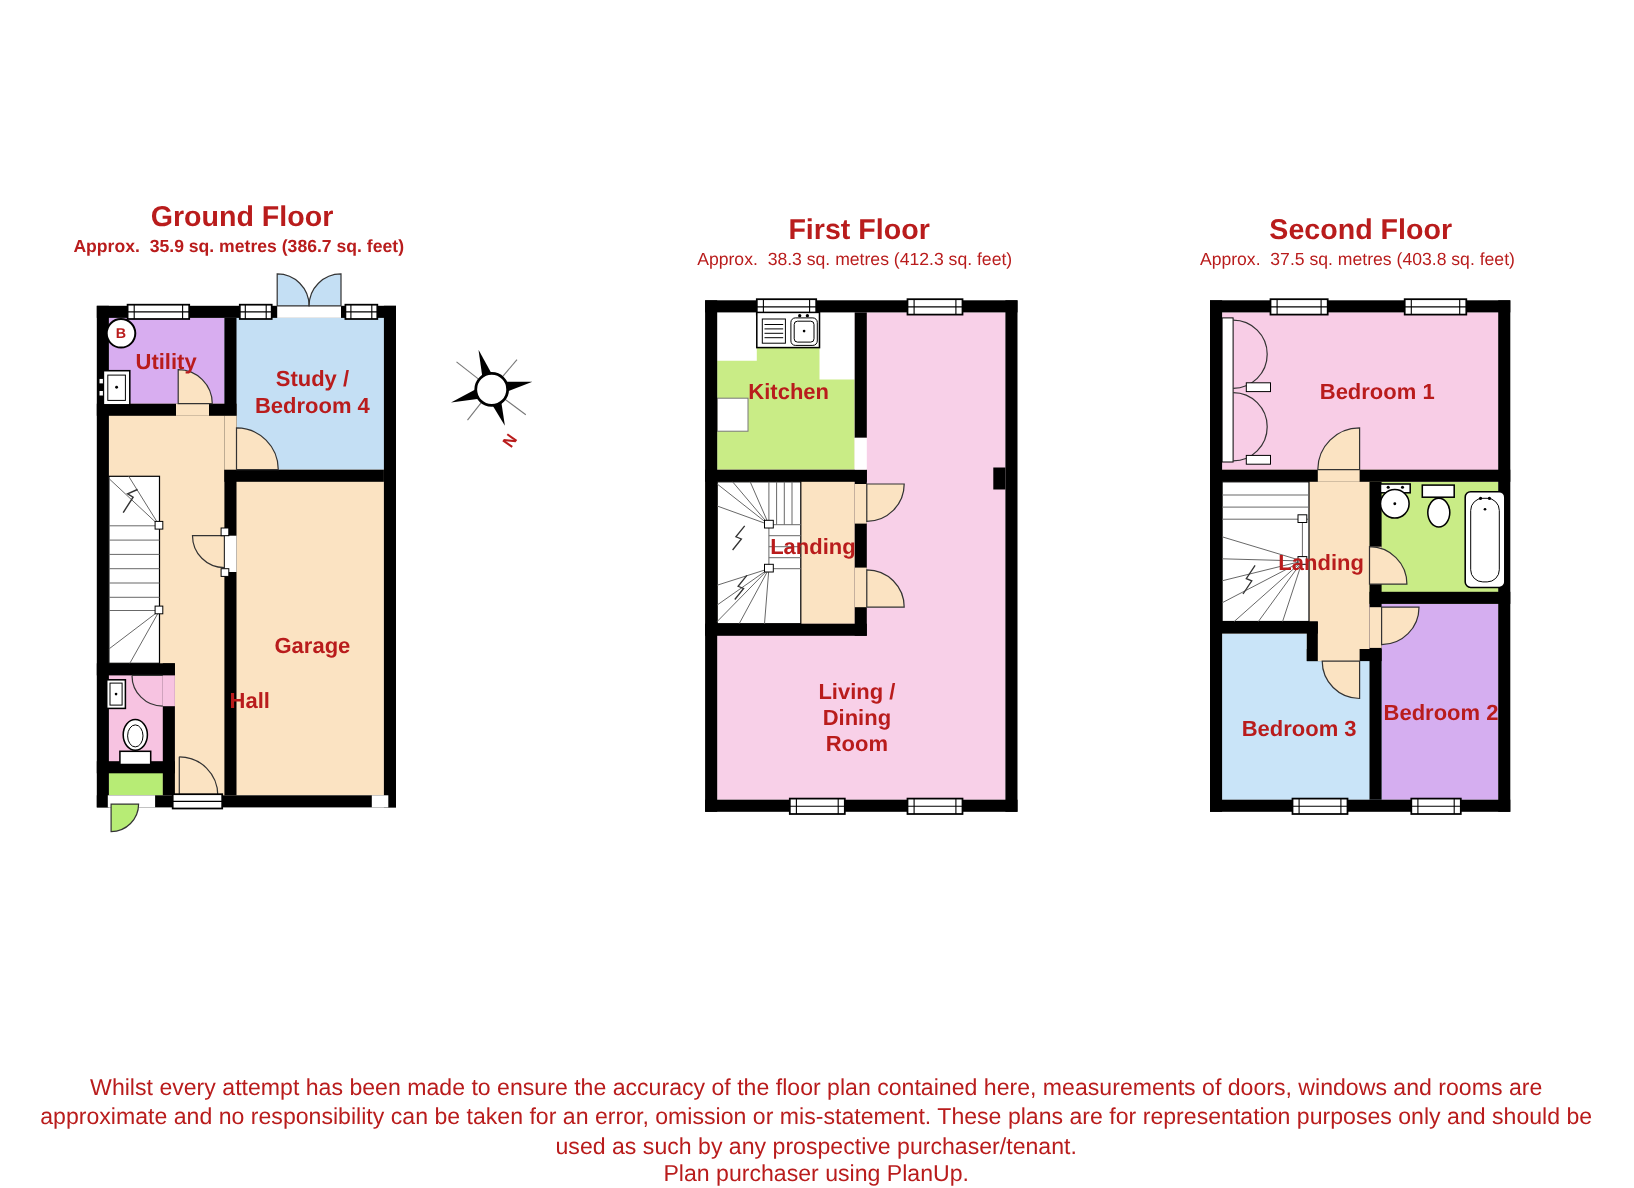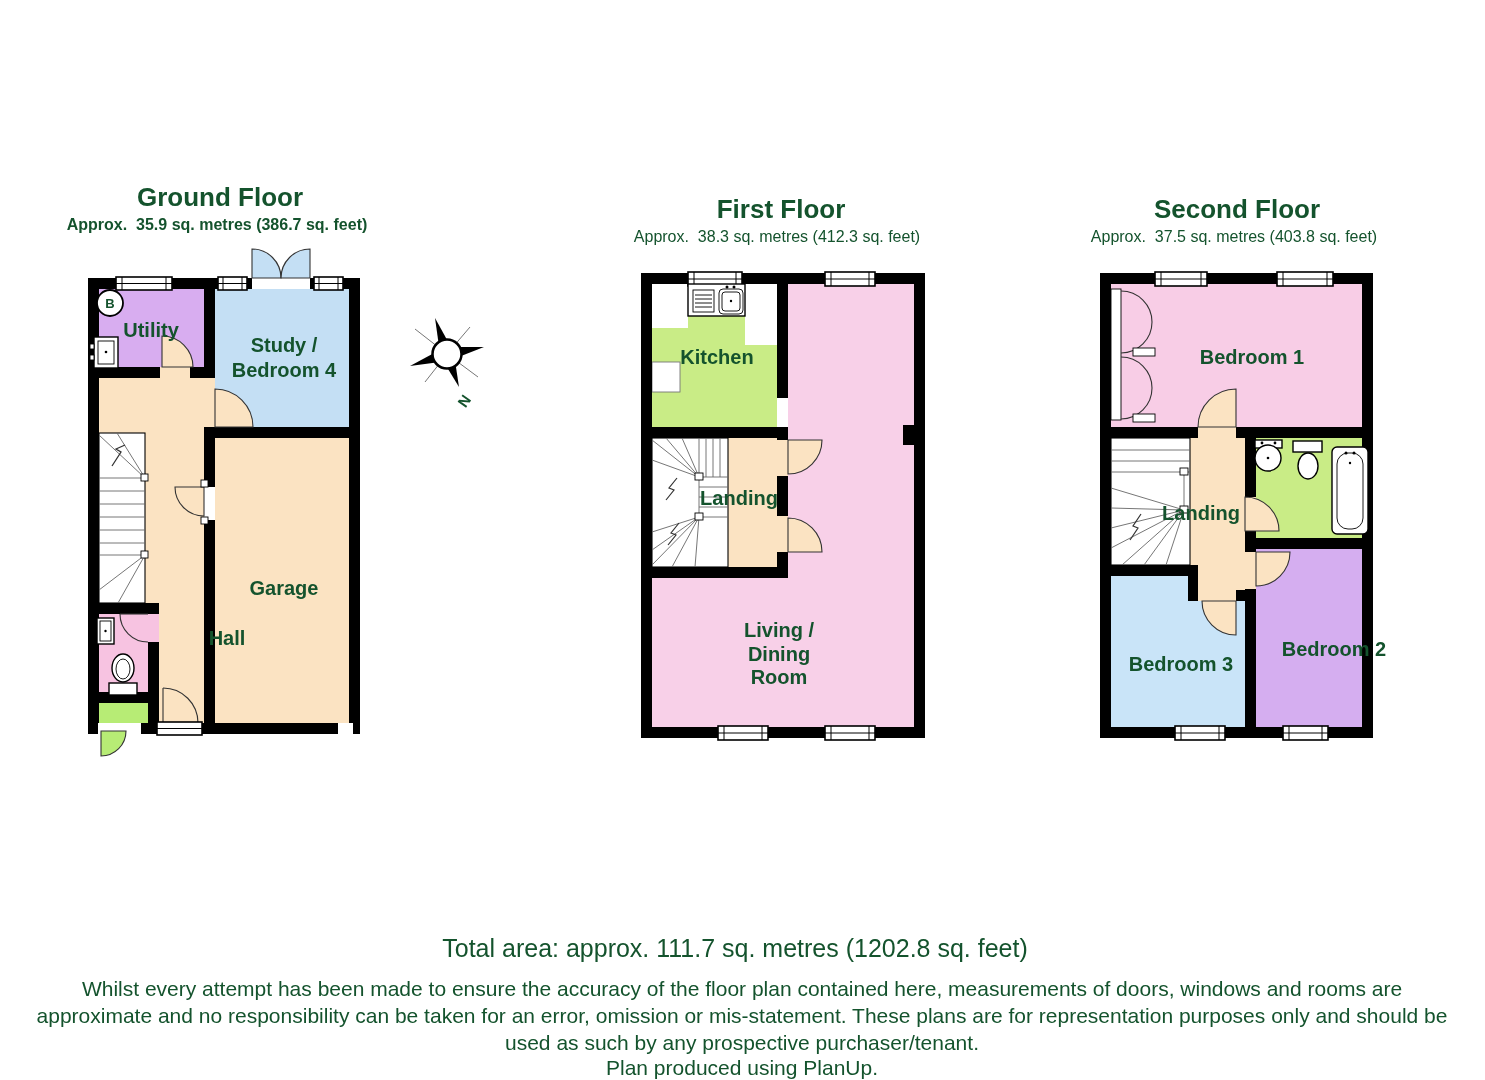--- a/index.html
+++ b/index.html
@@ -1,17 +1,17 @@
 <!DOCTYPE html>
 <html><head>
 <meta charset="utf-8">
 <style>
   html,body{margin:0;padding:0;background:#fff;}
   .canvas{position:relative;width:1485px;height:1080px;background:#fff;overflow:hidden;
-          font-family:"Liberation Sans", sans-serif;color:#14532d;}
+          font-family:"Liberation Sans", sans-serif;color:#b91c1c;}
   .canvas svg{position:absolute;left:0;top:0;}
   .lbl{position:absolute;transform:translate(-50%,-50%);white-space:pre;text-align:center;}
   .floor-title{font-size:26px;font-weight:bold;}
   .floor-area{font-size:16px;}
   .room-label{font-size:20px;font-weight:bold;}
   .boiler-label{font-size:13px;font-weight:bold;}
   .north-label{font-size:15px;font-weight:bold;}
   .total-area{font-size:25px;}
   .disclaimer{position:absolute;left:742px;top:975px;transform:translateX(-50%);
               width:1440px;font-size:21px;line-height:27px;text-align:center;}
@@ -366,21 +366,20 @@
 
   <div class="lbl room-label" style="left:717px;top:357px;">Kitchen</div>
   <div class="lbl room-label" style="left:739px;top:498px;">Landing</div>
   <div class="lbl room-label" style="left:779px;top:630px;">Living /</div>
   <div class="lbl room-label" style="left:779px;top:654px;">Dining</div>
   <div class="lbl room-label" style="left:779px;top:677px;">Room</div>
 
   <div class="lbl room-label" style="left:1252px;top:357px;">Bedroom 1</div>
   <div class="lbl room-label" style="left:1201px;top:513px;">Landing</div>
   <div class="lbl room-label" style="left:1181px;top:664px;">Bedroom 3</div>
-  <div class="lbl room-label" style="left:1310px;top:649px;margin-left:24px;">Bedroom 2</div>
+  <div class="lbl room-label" style="left:1310px;top:649px;">Bedroom 2</div>
 
   <div class="lbl north-label" style="left:464px;top:401px;transform:translate(-50%,-50%) rotate(-55deg);">N</div>
 
-  <div class="lbl total-area" style="left:735px;top:948px;">Total area: approx. 111.7 sq. metres (1202.8 sq. feet)</div>
   <div class="disclaimer">Whilst every attempt has been made to ensure the accuracy of the floor plan contained here, measurements of doors, windows and rooms are approximate and no responsibility can be taken for an error, omission or mis-statement. These plans are for representation purposes only and should be used as such by any prospective purchaser/tenant.</div>
-  <div class="lbl credit" style="left:742px;top:1068px;">Plan produced using PlanUp.</div>
+  <div class="lbl credit" style="left:742px;top:1068px;">Plan purchaser using PlanUp.</div>
 
 </div>
 
 </body></html>

